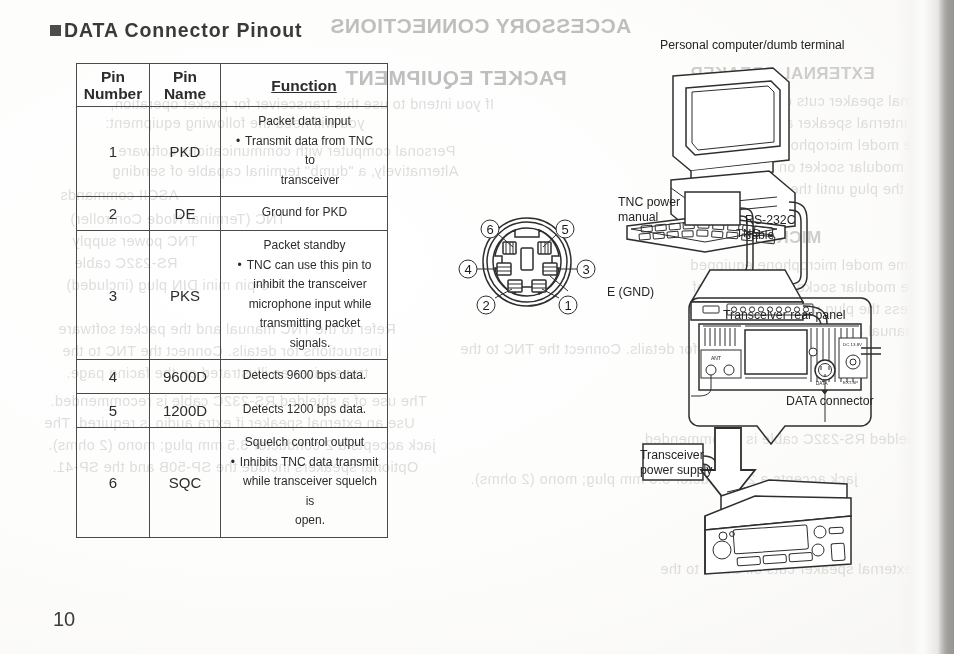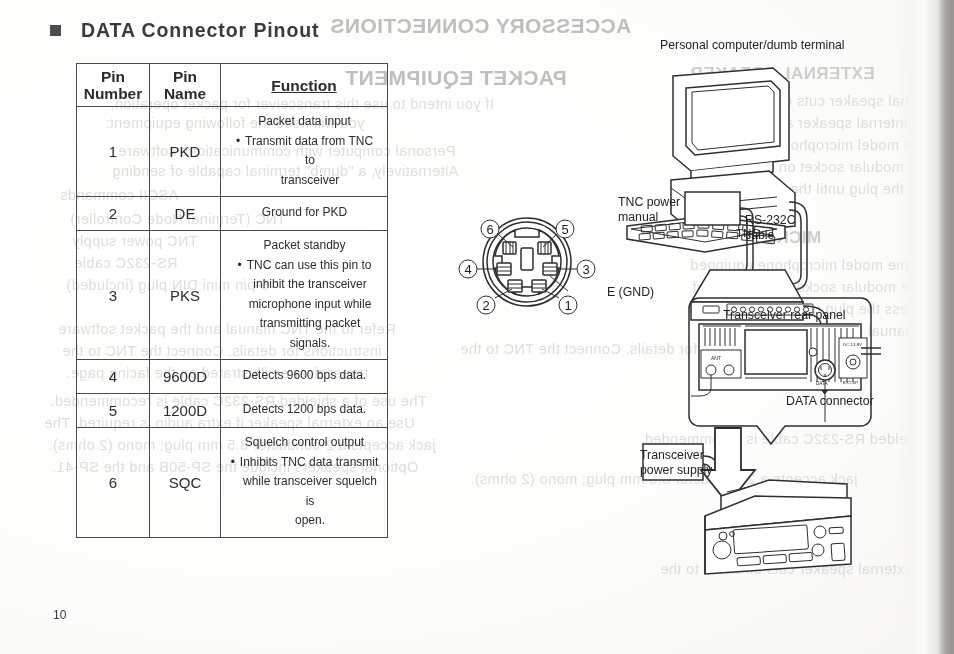--- a/index.html
+++ b/index.html
@@ -25,21 +25,21 @@
 
   
   .bleed{position:absolute;transform:scaleX(-1);
     color:#b9b7b4;opacity:.60;pointer-events:none;user-select:none;
     white-space:pre;letter-spacing:.4px;}
   .bleed.big{font-size:21px;font-weight:700;color:#a9a7a4;opacity:.72;}
   .bleed.body{font-size:14.5px;color:#c6c4c1;opacity:.55;line-height:19px;}
   .bleed.hdr{font-size:17px;font-weight:700;color:#b4b2af;opacity:.62;}
 
   
-  #heading{position:absolute;left:50px;top:19px;display:flex;align-items:center;gap:20px;}
+  #heading{position:absolute;left:50px;top:19px;display:flex;align-items:center;gap:3px;}
   #heading .sq{width:11px;height:11px;background:#4c4c4c;display:block;}
   #heading .txt{font-size:19.5px;font-weight:700;letter-spacing:.9px;color:#3a3a3a;}
 
   
   #pintable{position:absolute;left:76px;top:63px;width:312px;
     border-collapse:collapse;background:transparent;}
   #pintable td,#pintable th{
     border:1.6px solid #4a4a4a;
     padding:0;vertical-align:middle;color:#2c2c2c;}
   #pintable th{font-weight:700;}
@@ -49,21 +49,21 @@
   .hd{height:42px;font-size:15.5px;line-height:17px;text-align:center;}
   .cellpad{padding:5px 8px 6px 9px;}
   .fn-title{display:block;line-height:19.5px;}
   .fn-bullet{display:block;line-height:19.5px;padding-left:11px;text-indent:-11px;}
   .fn-bullet:before{content:"\2022";padding-right:5px;}
   .fn-cont{display:block;line-height:19.5px;padding-left:11px;}
   .r1{height:80px;} .r2{height:34px;} .r3{height:122px;}
   .r4{height:34px;} .r5{height:34px;} .r6{height:90px;}
 
   
-  #pageno{position:absolute;left:53px;top:608px;font-size:12px;color:#3d3d3d;text-align:right;}
+  #pageno{position:absolute;left:53px;top:608px;font-size:20px;color:#3d3d3d;text-align:right;}
 
   
   #illus{position:absolute;left:455px;top:30px;width:450px;height:580px;}
   .lbl{position:absolute;font-size:12.3px;color:#242424;line-height:14.5px;white-space:pre;}
   .lbl.sm{font-size:11.6px;}
   svg{overflow:visible;}
   .ln{fill:none;stroke:#2e2e2e;stroke-width:1.5;}
   .ln-t{fill:none;stroke:#2e2e2e;stroke-width:1;}
   .fillw{fill:#ffffff;stroke:#2e2e2e;stroke-width:1.5;}
   .fillw-t{fill:#ffffff;stroke:#2e2e2e;stroke-width:1;}

